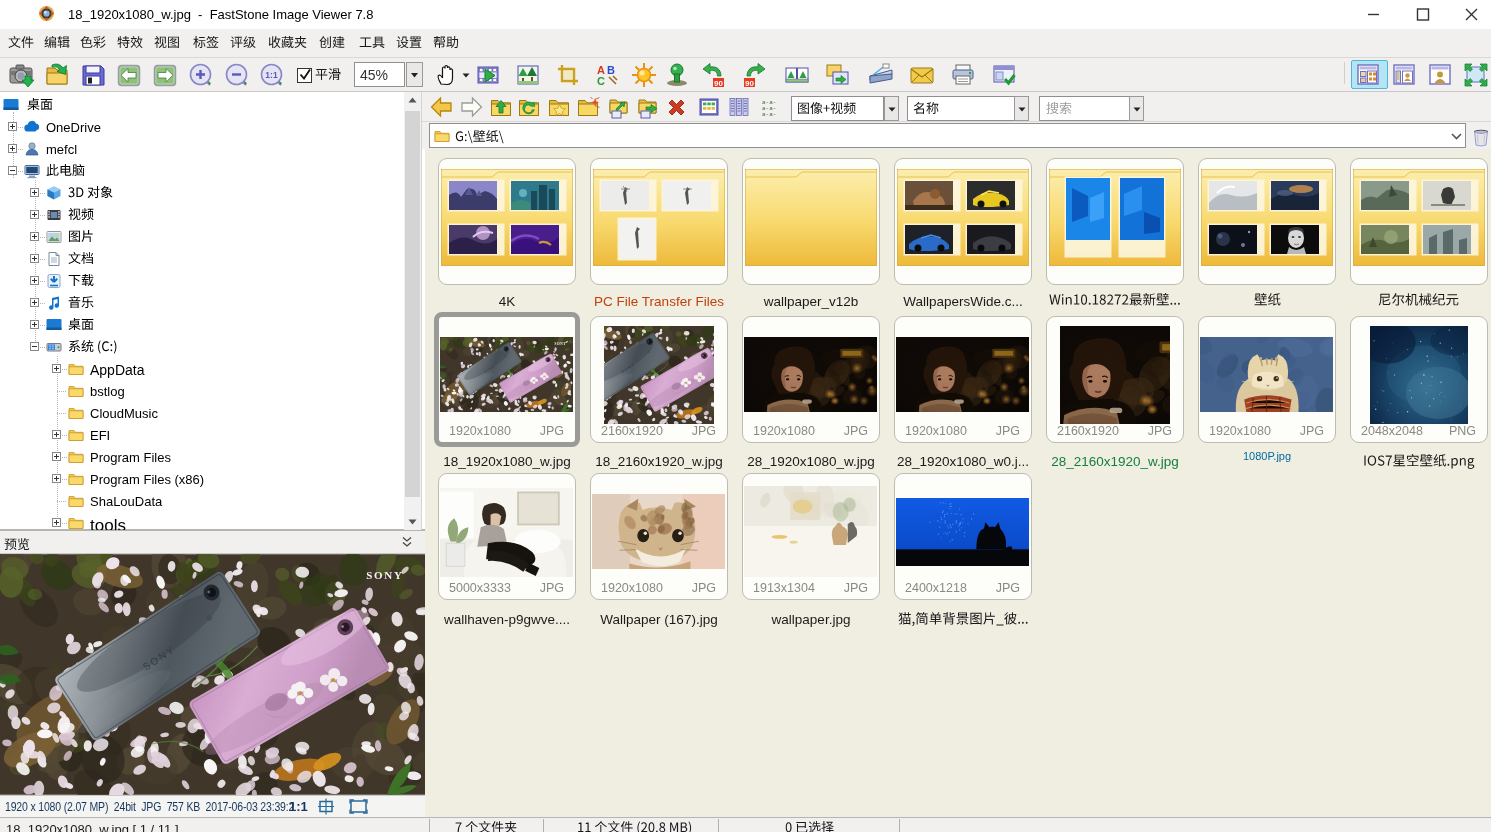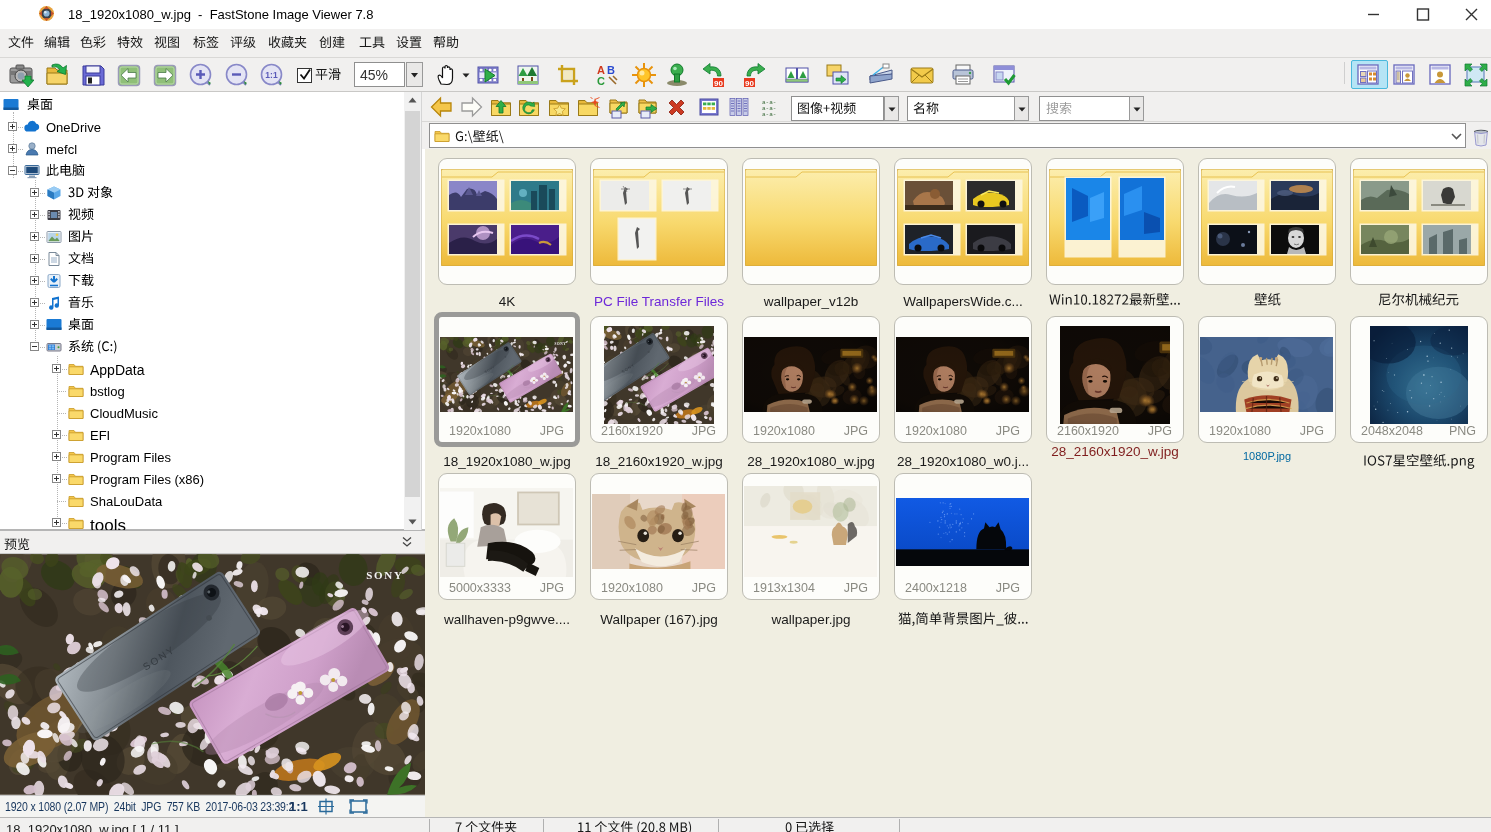--- a/index.html
+++ b/index.html
@@ -1458,21 +1458,21 @@
         </svg>
       </g>
       <g transform="translate(26,50)">
         <rect x="-1.5" y="-1.5" width="39" height="43" fill="#fcf6e0" opacity="0.9"></rect>
         <svg x="0" y="0" width="36" height="40" viewBox="0 0 36 40" preserveAspectRatio="none">
           <rect width="36" height="40" fill="#f2f2f0"></rect>
           <path d="M18 8 l3 2 -2 2 1 16 -2 2 -2 -16z" fill="#555"></path>
         </svg>
       </g>
     </svg>
-<div class="lat" style="left:659px;top:293.5px;font-size:13.5px;color:#6d28d9;transform:translateX(-50%)">PC File Transfer Files</div>
+<div class="lat" style="left:659px;top:293.5px;font-size:13.5px;color:#c2410c;transform:translateX(-50%)">PC File Transfer Files</div>
 <div class="abs" style="left:742px;top:158px;width:138px;height:127px;background:#fdfdfa;border:1px solid #bdbcb3;border-radius:9px"></div>
 <svg class="abs" style="left:745px;top:169px" width="132" height="97" viewBox="0 0 132 97">
 <defs>
         <linearGradient id="fg2" x1="0" y1="0" x2="0" y2="1">
           <stop offset="0" stop-color="#fceeae"></stop>
           <stop offset="0.55" stop-color="#f8d96e"></stop>
           <stop offset="1" stop-color="#edb93a"></stop>
         </linearGradient>
       </defs>
 <rect width="132" height="97" rx="2" fill="url(#fg2)" stroke="#cfa43a"></rect>
@@ -1689,21 +1689,21 @@
     </svg>
 <div class="lat" style="left:905px;top:423.5px;font-size:12.5px;color:#8a8a82">1920x1080</div>
     <div class="lat" style="left:1020px;top:423.5px;font-size:12.5px;color:#8a8a82;transform:translateX(-100%)">JPG</div>
 <div class="lat" style="left:963px;top:454px;font-size:13.5px;color:#1a1a1a;transform:translateX(-50%)">28_1920x1080_w0.j...</div>
 <div class="abs" style="left:1046px;top:315.5px;width:138px;height:127px;background:#fdfdfa;border:1px solid #bdbcb3;border-radius:9px"></div>
 <svg class="abs" style="left:1060px;top:326px" width="110" height="98" viewBox="28 0 124 108" preserveAspectRatio="xMidYMid slice">
       <use href="#woman"></use>
     </svg>
 <div class="lat" style="left:1057px;top:423.5px;font-size:12.5px;color:#8a8a82">2160x1920</div>
     <div class="lat" style="left:1172px;top:423.5px;font-size:12.5px;color:#8a8a82;transform:translateX(-100%)">JPG</div>
-<div class="lat" style="left:1115px;top:444px;font-size:13.5px;color:#7f1d1d;transform:translateX(-50%)">28_2160x1920_w.jpg</div>
+<div class="lat" style="left:1115px;top:454px;font-size:13.5px;color:#15803d;transform:translateX(-50%)">28_2160x1920_w.jpg</div>
 <div class="abs" style="left:1198px;top:315.5px;width:138px;height:127px;background:#fdfdfa;border:1px solid #bdbcb3;border-radius:9px"></div>
 <svg class="abs" style="left:1200px;top:337px" width="133" height="75" viewBox="0 0 192 108" preserveAspectRatio="xMidYMid slice">
       <use href="#cat1080"></use>
     </svg>
 <div class="lat" style="left:1209px;top:423.5px;font-size:12.5px;color:#8a8a82">1920x1080</div>
     <div class="lat" style="left:1324px;top:423.5px;font-size:12.5px;color:#8a8a82;transform:translateX(-100%)">JPG</div>
 <div class="lat" style="left:1267px;top:450px;font-size:11px;color:#0369a1;transform:translateX(-50%)">1080P.jpg</div>
 <div class="abs" style="left:1350px;top:315.5px;width:138px;height:127px;background:#fdfdfa;border:1px solid #bdbcb3;border-radius:9px"></div>
 <svg class="abs" style="left:1370px;top:326px" width="98" height="98" viewBox="0 0 120 120">
       <use href="#ios7"></use>

